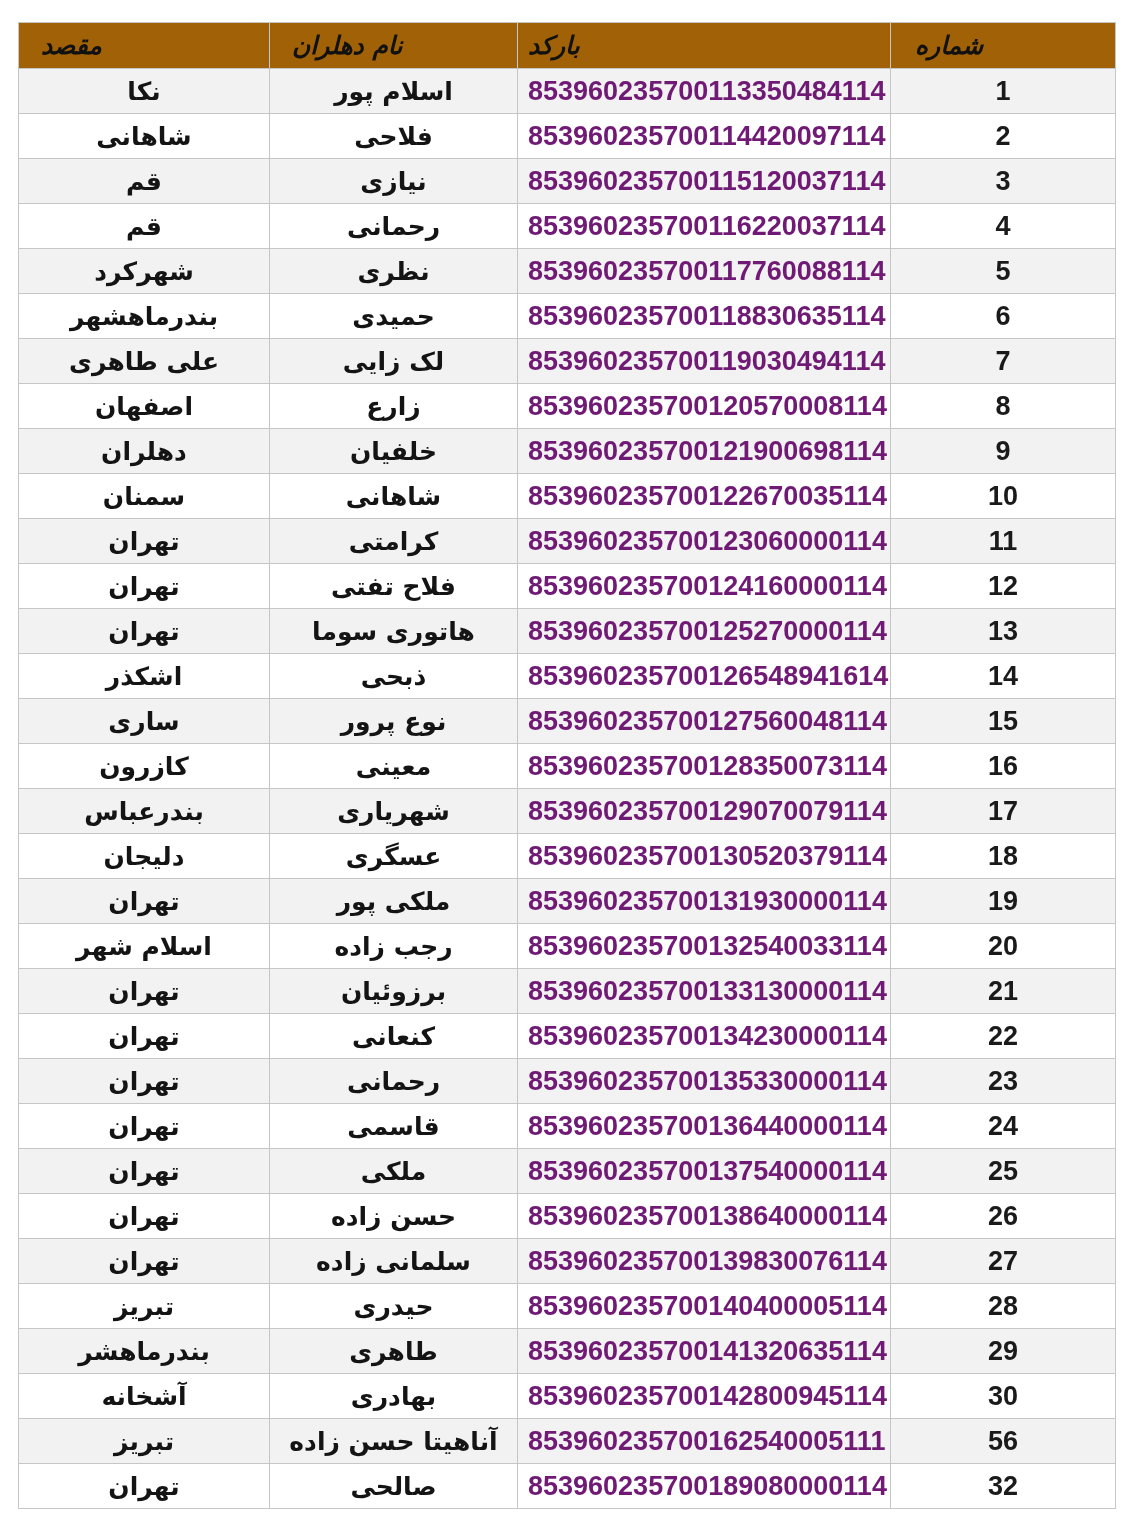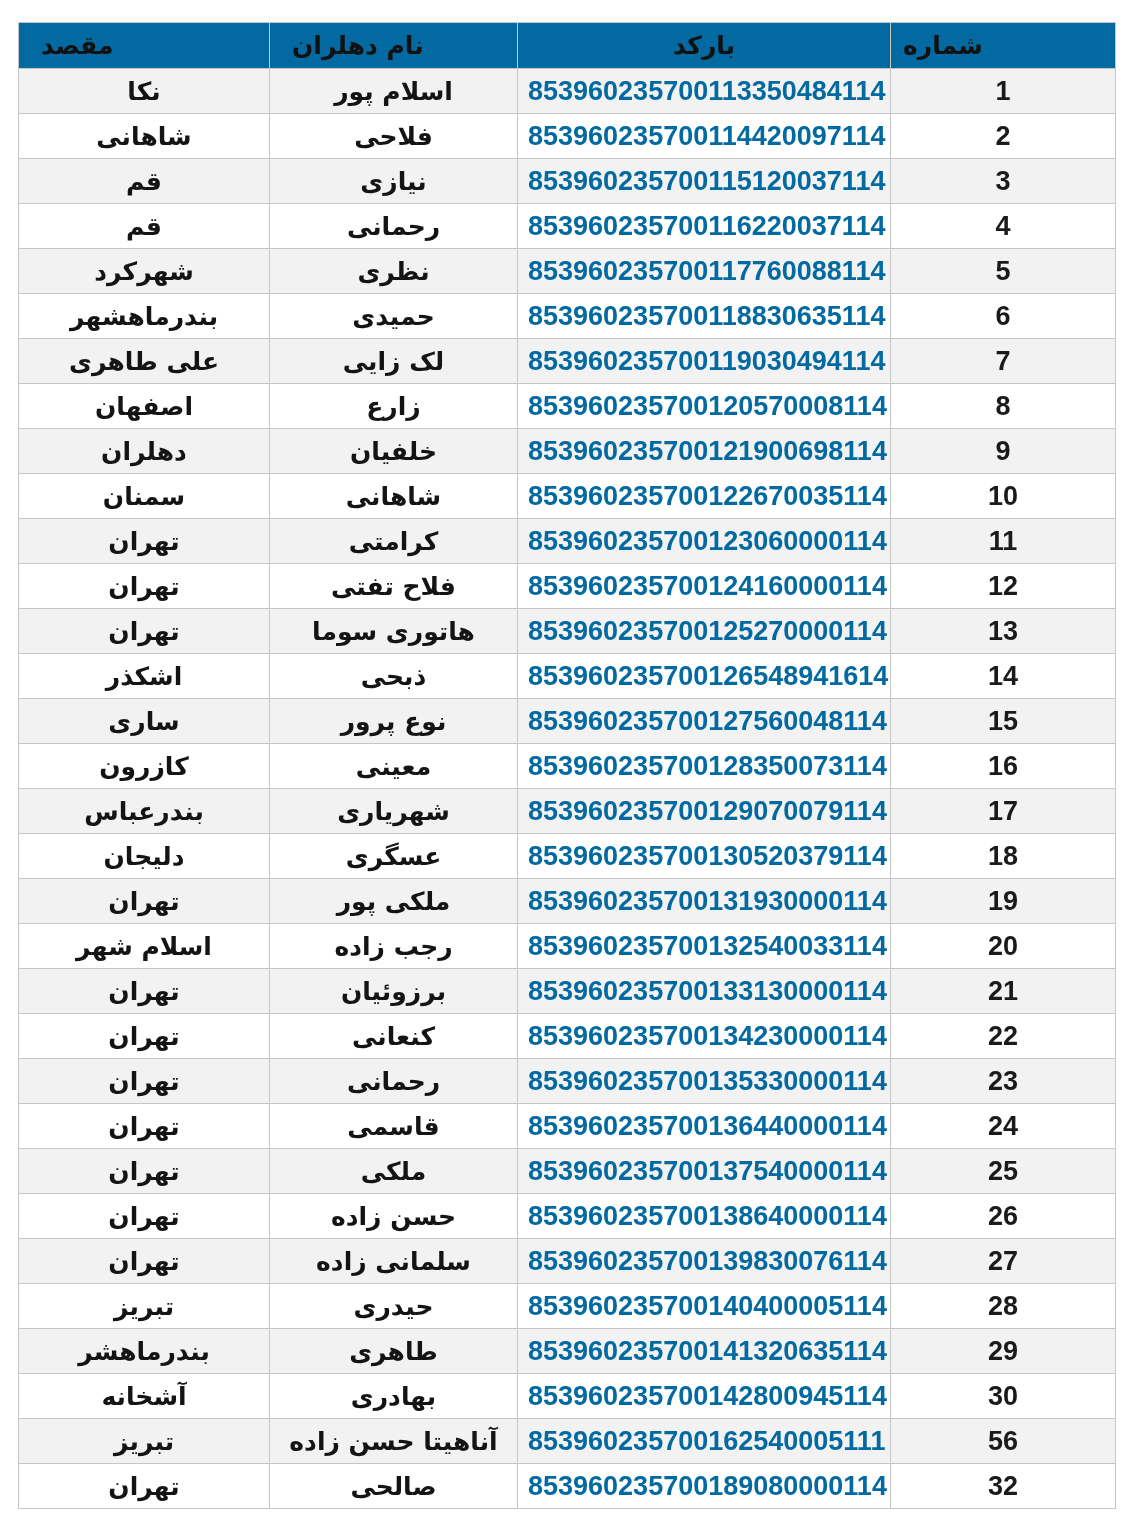--- a/index.html
+++ b/index.html
@@ -29,33 +29,34 @@
   table.shipments th,
   table.shipments td {
     border: 1px solid #c6c6c6;
     padding: 0 10px;
     vertical-align: middle;
     overflow: hidden;
     white-space: nowrap;
   }
   table.shipments thead th {
     height: 45px;
-    background: #0369a1;
+    background: #a16207;
     font-size: 25px;
     font-weight: 600;
     text-align: left;
     padding-left: 22px;
+    font-style: italic;
   }
   table.shipments thead th.center {
-    text-align: center;
+    text-align: left;
     padding-left: 10px;
     margin-top: 36px;
   }
   table.shipments thead th.num-head {
-    padding-left: 12px;
+    padding-left: 24px;
   }
   table.shipments tbody td {
     height: 44px;
     text-align: center;
   }
   table.shipments tbody tr:nth-child(odd) td {
     background: #f2f2f2;
   }
   table.shipments tbody tr:nth-child(even) td {
     background: #ffffff;
@@ -63,21 +64,21 @@
   td.fa-cell {
     font-size: 25px;
     font-weight: 600;
     color: #141414;
   }
   td.digits {
     direction: ltr;
     font-family: "Liberation Sans", "DejaVu Sans", sans-serif;
     font-weight: 700;
     font-size: 27px;
-    color: #0369a1;
+    color: #701a75;
     letter-spacing: 0px;
   }
   td.row-num {
     direction: ltr;
     font-family: "Liberation Sans", "DejaVu Sans", sans-serif;
     font-weight: 700;
     font-size: 27px;
     color: #1a1a1a;
   }
 </style>

